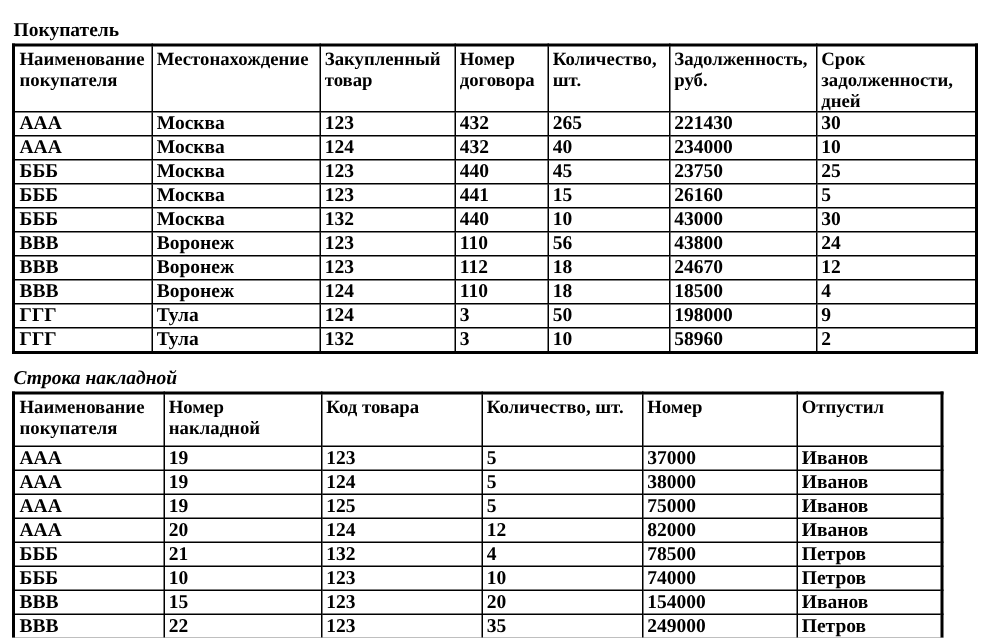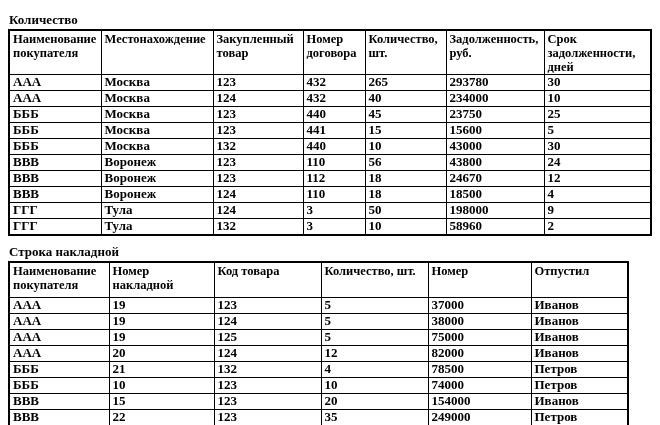--- a/index.html
+++ b/index.html
@@ -18,20 +18,21 @@
     padding: 13px 0 0 8px;
   }
   .doc-title {
     font-weight: bold;
     font-size: 13px;
     line-height: 14px;
     margin: 0 0 2px 1px;
   }
   .doc-title.second {
     margin-top: 9px;
+    font-style: italic;
   }
   table {
     border-collapse: collapse;
     table-layout: fixed;
     border: 2px solid #000000;
   }
   th, td {
     border: 1px solid #000000;
     font-weight: bold;
     color: #000000;
@@ -52,21 +53,21 @@
     white-space: nowrap;
   }
   table.t1 th { height: 40px; }
   table.t2 th { height: 33px; }
 </style>
 </head>
 <body>
 
 <div class="page">
 
-  <div class="doc-title">Количество</div>
+  <div class="doc-title">Покупатель</div>
 
   <table class="t1">
     <colgroup>
       <col style="width:92px">
       <col style="width:112px">
       <col style="width:90px">
       <col style="width:62px">
       <col style="width:81px">
       <col style="width:98px">
       <col style="width:107px">
@@ -82,21 +83,21 @@
         <th>Срок задолженности, дней</th>
       </tr>
     </thead>
     <tbody>
         <tr>
           <td>ААА</td>
           <td>Москва</td>
           <td>123</td>
           <td>432</td>
           <td>265</td>
-          <td>293780</td>
+          <td>221430</td>
           <td>30</td>
         </tr>
         <tr>
           <td>ААА</td>
           <td>Москва</td>
           <td>124</td>
           <td>432</td>
           <td>40</td>
           <td>234000</td>
           <td>10</td>
@@ -109,21 +110,21 @@
           <td>45</td>
           <td>23750</td>
           <td>25</td>
         </tr>
         <tr>
           <td>БББ</td>
           <td>Москва</td>
           <td>123</td>
           <td>441</td>
           <td>15</td>
-          <td>15600</td>
+          <td>26160</td>
           <td>5</td>
         </tr>
         <tr>
           <td>БББ</td>
           <td>Москва</td>
           <td>132</td>
           <td>440</td>
           <td>10</td>
           <td>43000</td>
           <td>30</td>

